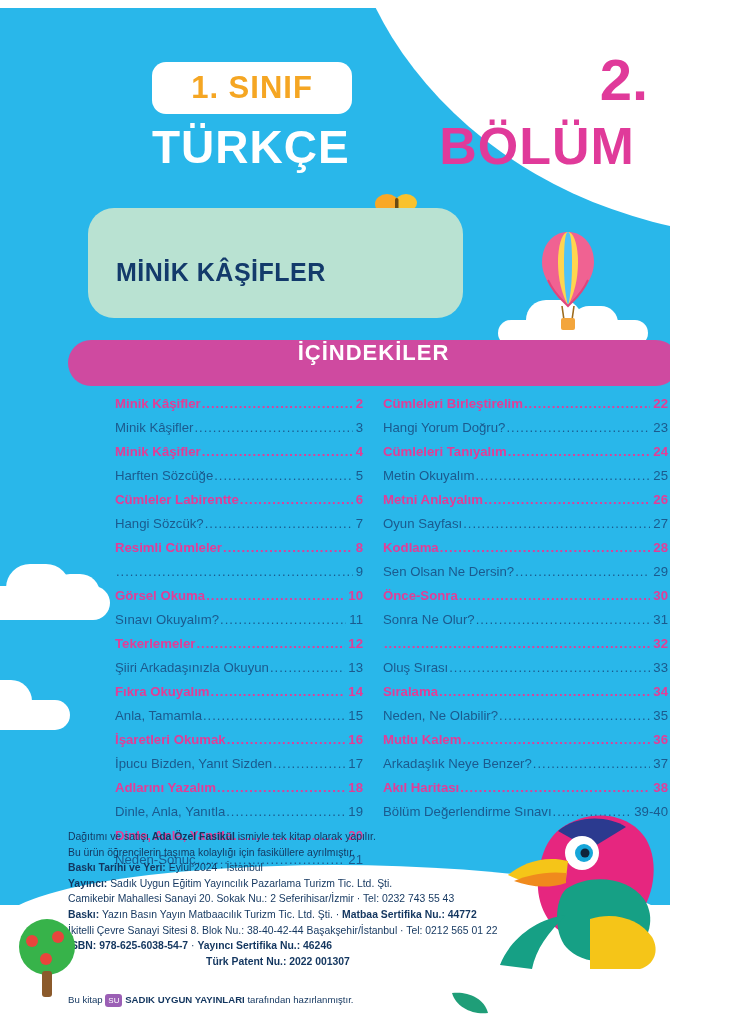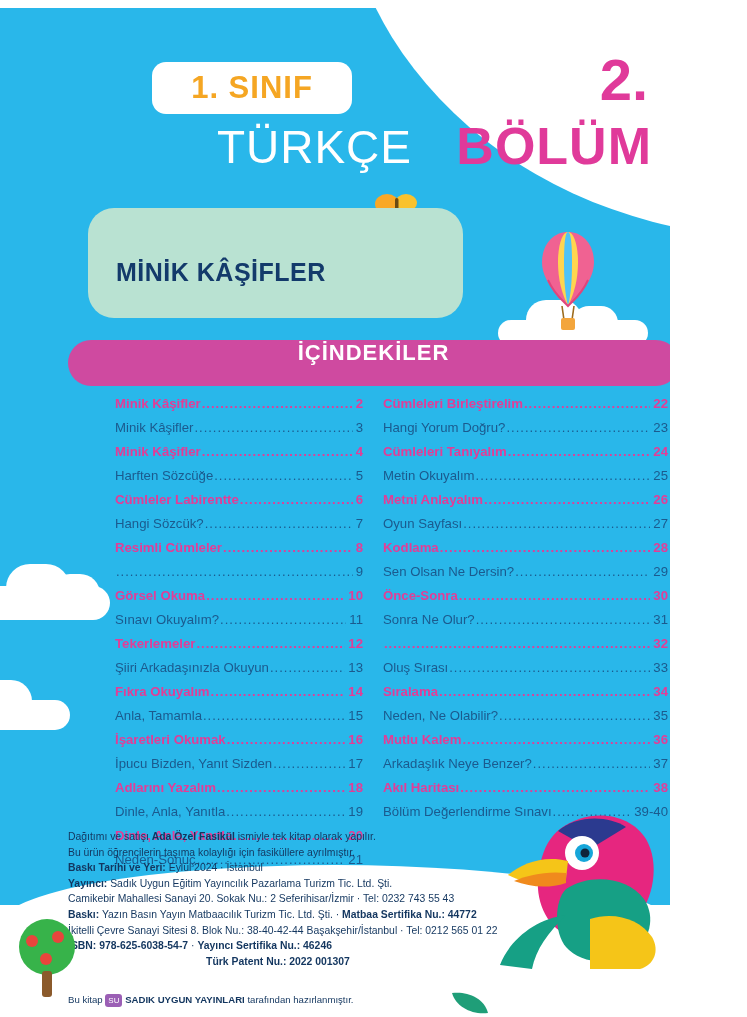--- a/index.html
+++ b/index.html
@@ -41,31 +41,31 @@
     width: 200px; height: 52px;
     background: #ffffff; border-radius: 14px;
     display: flex; align-items: center; justify-content: center;
   }
   .grade-badge span {
     color: #f5a623; font-size: 31px; font-weight: bold; letter-spacing: 1px;
   }
   .subject {
     position: absolute; left: 152px; top: 112px;
     width: 260px;
-    color: #ffffff; font-size: 46px; font-weight: normal;
-    text-align: right; letter-spacing: 1px;
+    color: #ffffff; font-size: 46px; font-weight: bold;
+    text-align: left; letter-spacing: 1px;
   }
   .part-num {
     position: absolute; right: 22px; top: 38px;
     color: #e03a9a; font-size: 58px; font-weight: bold; text-align: right;
     width: 220px;
   }
   .part-label {
     position: absolute; right: 18px; top: 108px;
-    color: #e03a9a; font-size: 52px; font-weight: bold; text-align: right;
+    color: #e03a9a; font-size: 52px; font-weight: bold; text-align: center;
     width: 230px; letter-spacing: 1px;
   }
 
   
   .unit-panel {
     position: absolute; left: 88px; top: 200px;
     width: 375px; height: 110px;
     background: #b9e2d2; border-radius: 26px;
   }
   .unit-panel .t {

